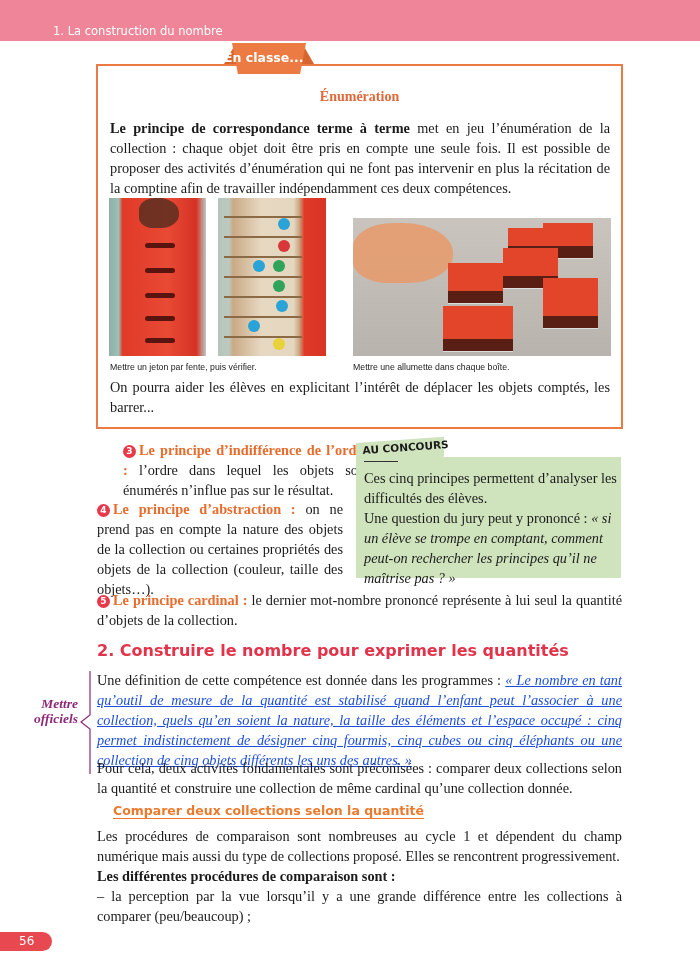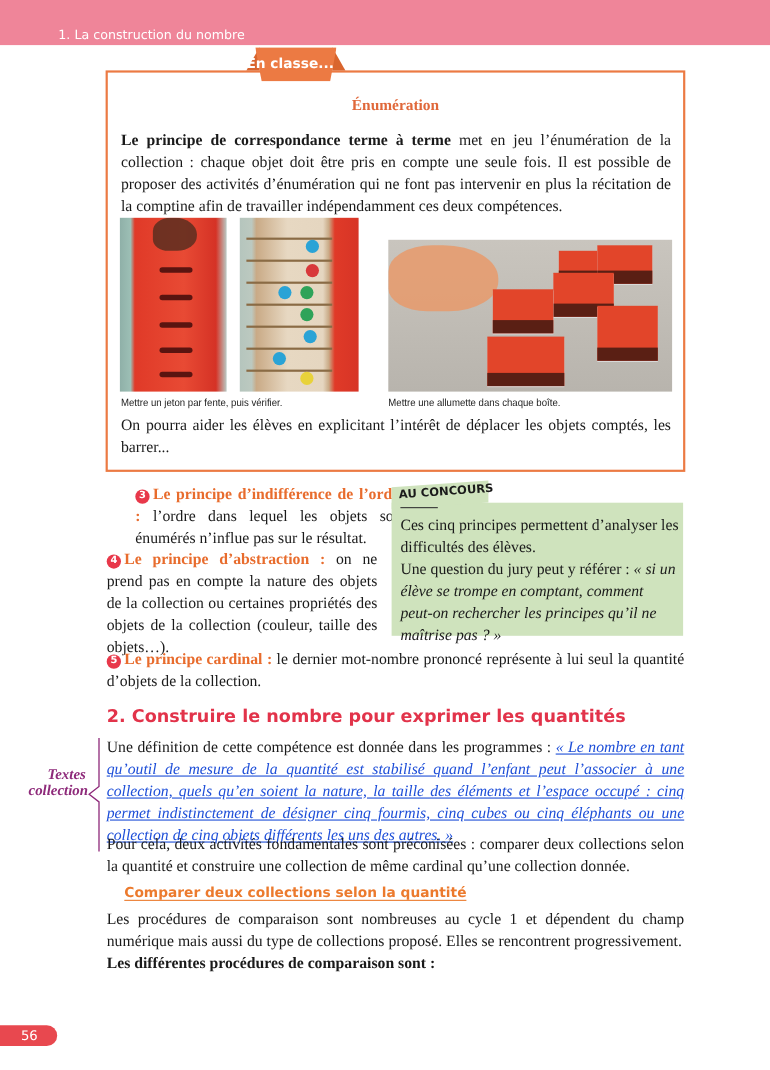--- a/index.html
+++ b/index.html
@@ -117,29 +117,29 @@
 <div class="cap cap2">Mettre une allumette dans chaque boîte.</div>
 <div class="para p2">On pourra aider les élèves en explicitant l’intérêt de déplacer les objets comptés, les barrer...</div>
 
 <div class="para p3"><span class="num">3</span><span class="orange">Le principe d’indifférence de l’ordre :</span><span> l’ordre dans lequel les objets sont énumérés n’influe pas sur le résultat.</span></div>
 <div class="para p4"><span class="num">4</span><span class="orange">Le principe d’abstraction :</span><span> on ne prend pas en compte la nature des objets de la collection ou certaines propriétés des objets de la collection (couleur, taille des objets…).</span></div>
 
 <div class="concours-box"></div>
 <div class="concours-tab"></div>
 <div class="concours-label">AU CONCOURS</div>
 <div class="concours-line"></div>
-<div class="para p6" style="text-align:left;"><span>Ces cinq principes permettent d’analyser les difficultés des élèves.</span><br><span>Une question du jury peut y référer : </span><span class="it">« si un élève se trompe en comptant, comment peut-on rechercher les principes qu’il ne maîtrise pas ? »</span></div>
+<div class="para p6" style="text-align:left;"><span>Ces cinq principes permettent d’analyser les difficultés des élèves.</span><br><span>Une question du jury peut y prononcé : </span><span class="it">« si un élève se trompe en comptant, comment peut-on rechercher les principes qu’il ne maîtrise pas ? »</span></div>
 
 <div class="para p5"><span class="num">5</span><span class="orange">Le principe cardinal :</span><span> le dernier mot-nombre prononcé représente à lui seul la quantité d’objets de la collection.</span></div>
 
 <div class="h2">2. Construire le nombre pour exprimer les quantités</div>
-<div class="textes">Textes collection</div>
+<div class="textes">Mettre officiels</div>
 <svg class="brace" viewBox="0 0 14 105">
     <path d="M12 1 V45 L3 52 L12 59 V104" fill="none" stroke="#8e2a7a" stroke-width="1.2"></path>
   </svg>
 <div class="para p7"><span>Une définition de cette compétence est donnée dans les programmes : </span><span class="purple">« Le nombre en tant qu’outil de mesure de la quantité est stabilisé quand l’enfant peut l’associer à une collection, quels qu’en soient la nature, la taille des éléments et l’espace occupé : cinq permet indistinctement de désigner cinq fourmis, cinq cubes ou cinq éléphants ou une collection de cinq objets différents les uns des autres. »</span></div>
 <div class="para p8">Pour cela, deux activités fondamentales sont préconisées : comparer deux collections selon la quantité et construire une collection de même cardinal qu’une collection donnée.</div>
 
 <div class="h3">Comparer deux collections selon la quantité</div>
-<div class="para p9"><span>Les procédures de comparaison sont nombreuses au cycle 1 et dépendent du champ numérique mais aussi du type de collections proposé. Elles se rencontrent progressivement.</span><br><b>Les différentes procédures de comparaison sont :</b><br></div>
+<div class="para p9"><span>Les procédures de comparaison sont nombreuses au cycle 1 et dépendent du champ numérique mais aussi du type de collections proposé. Elles se rencontrent progressivement.</span><br><b>Les différentes procédures de comparaison sont :</b><br><span>– la perception par la vue lorsqu’il y a une grande différence entre les collections à comparer (peu/beaucoup) ;</span></div>
 
 <div class="page-pill"></div>
 <div class="page-num">56</div>
 
 </body></html>

